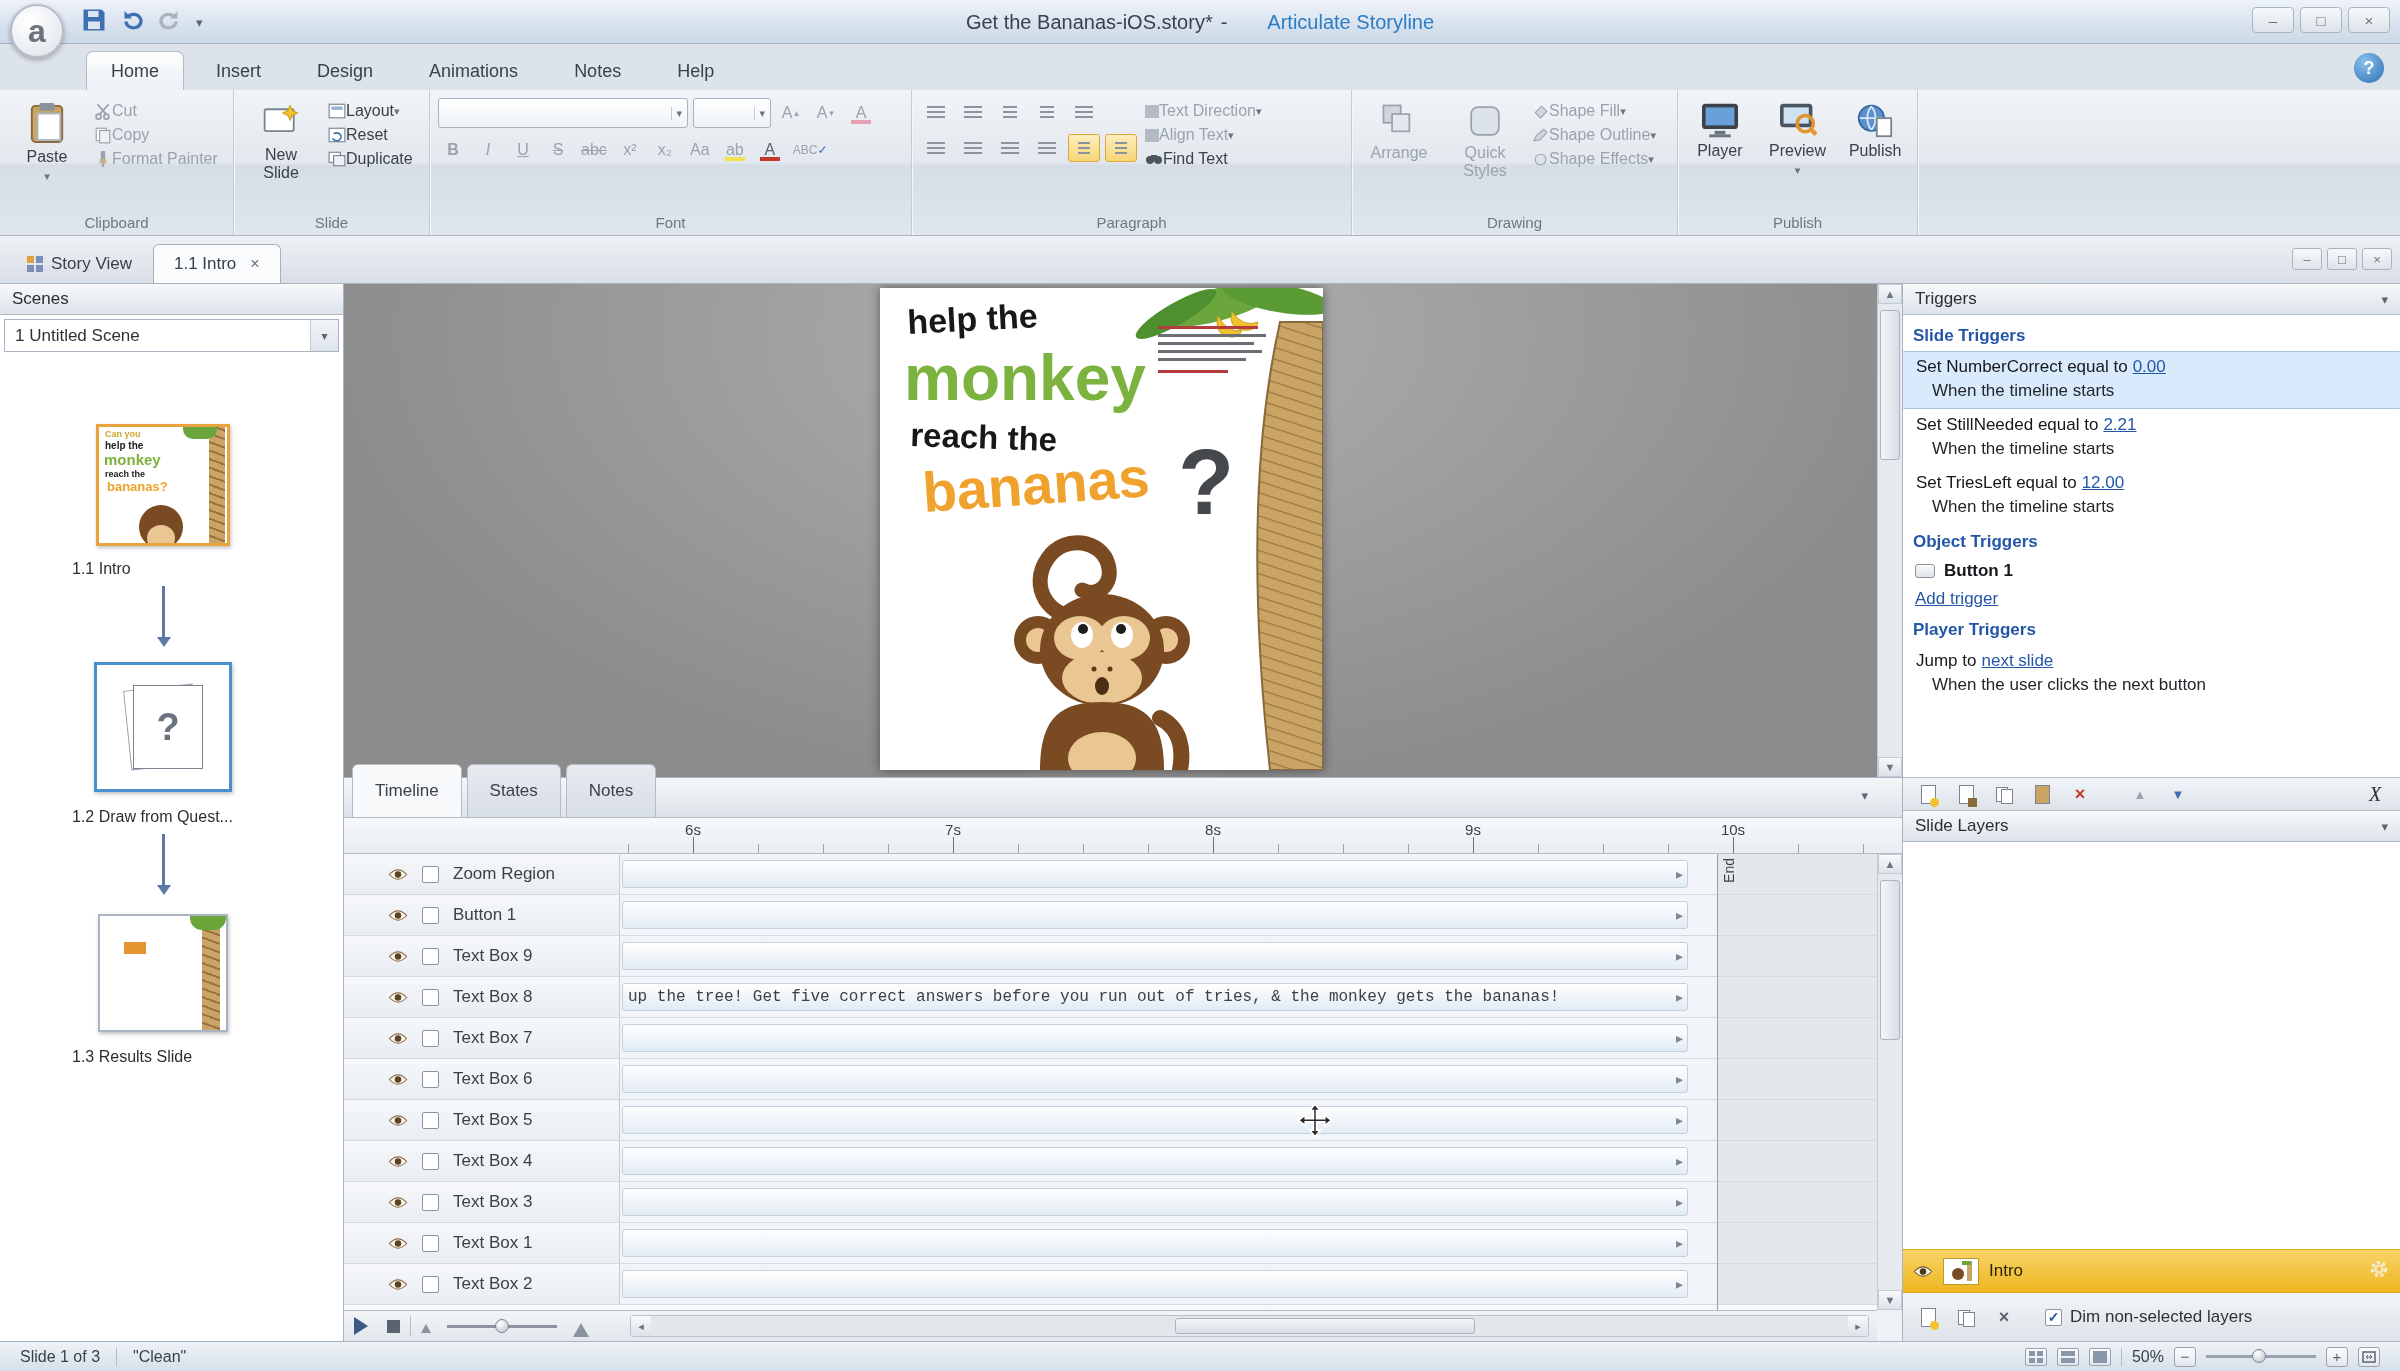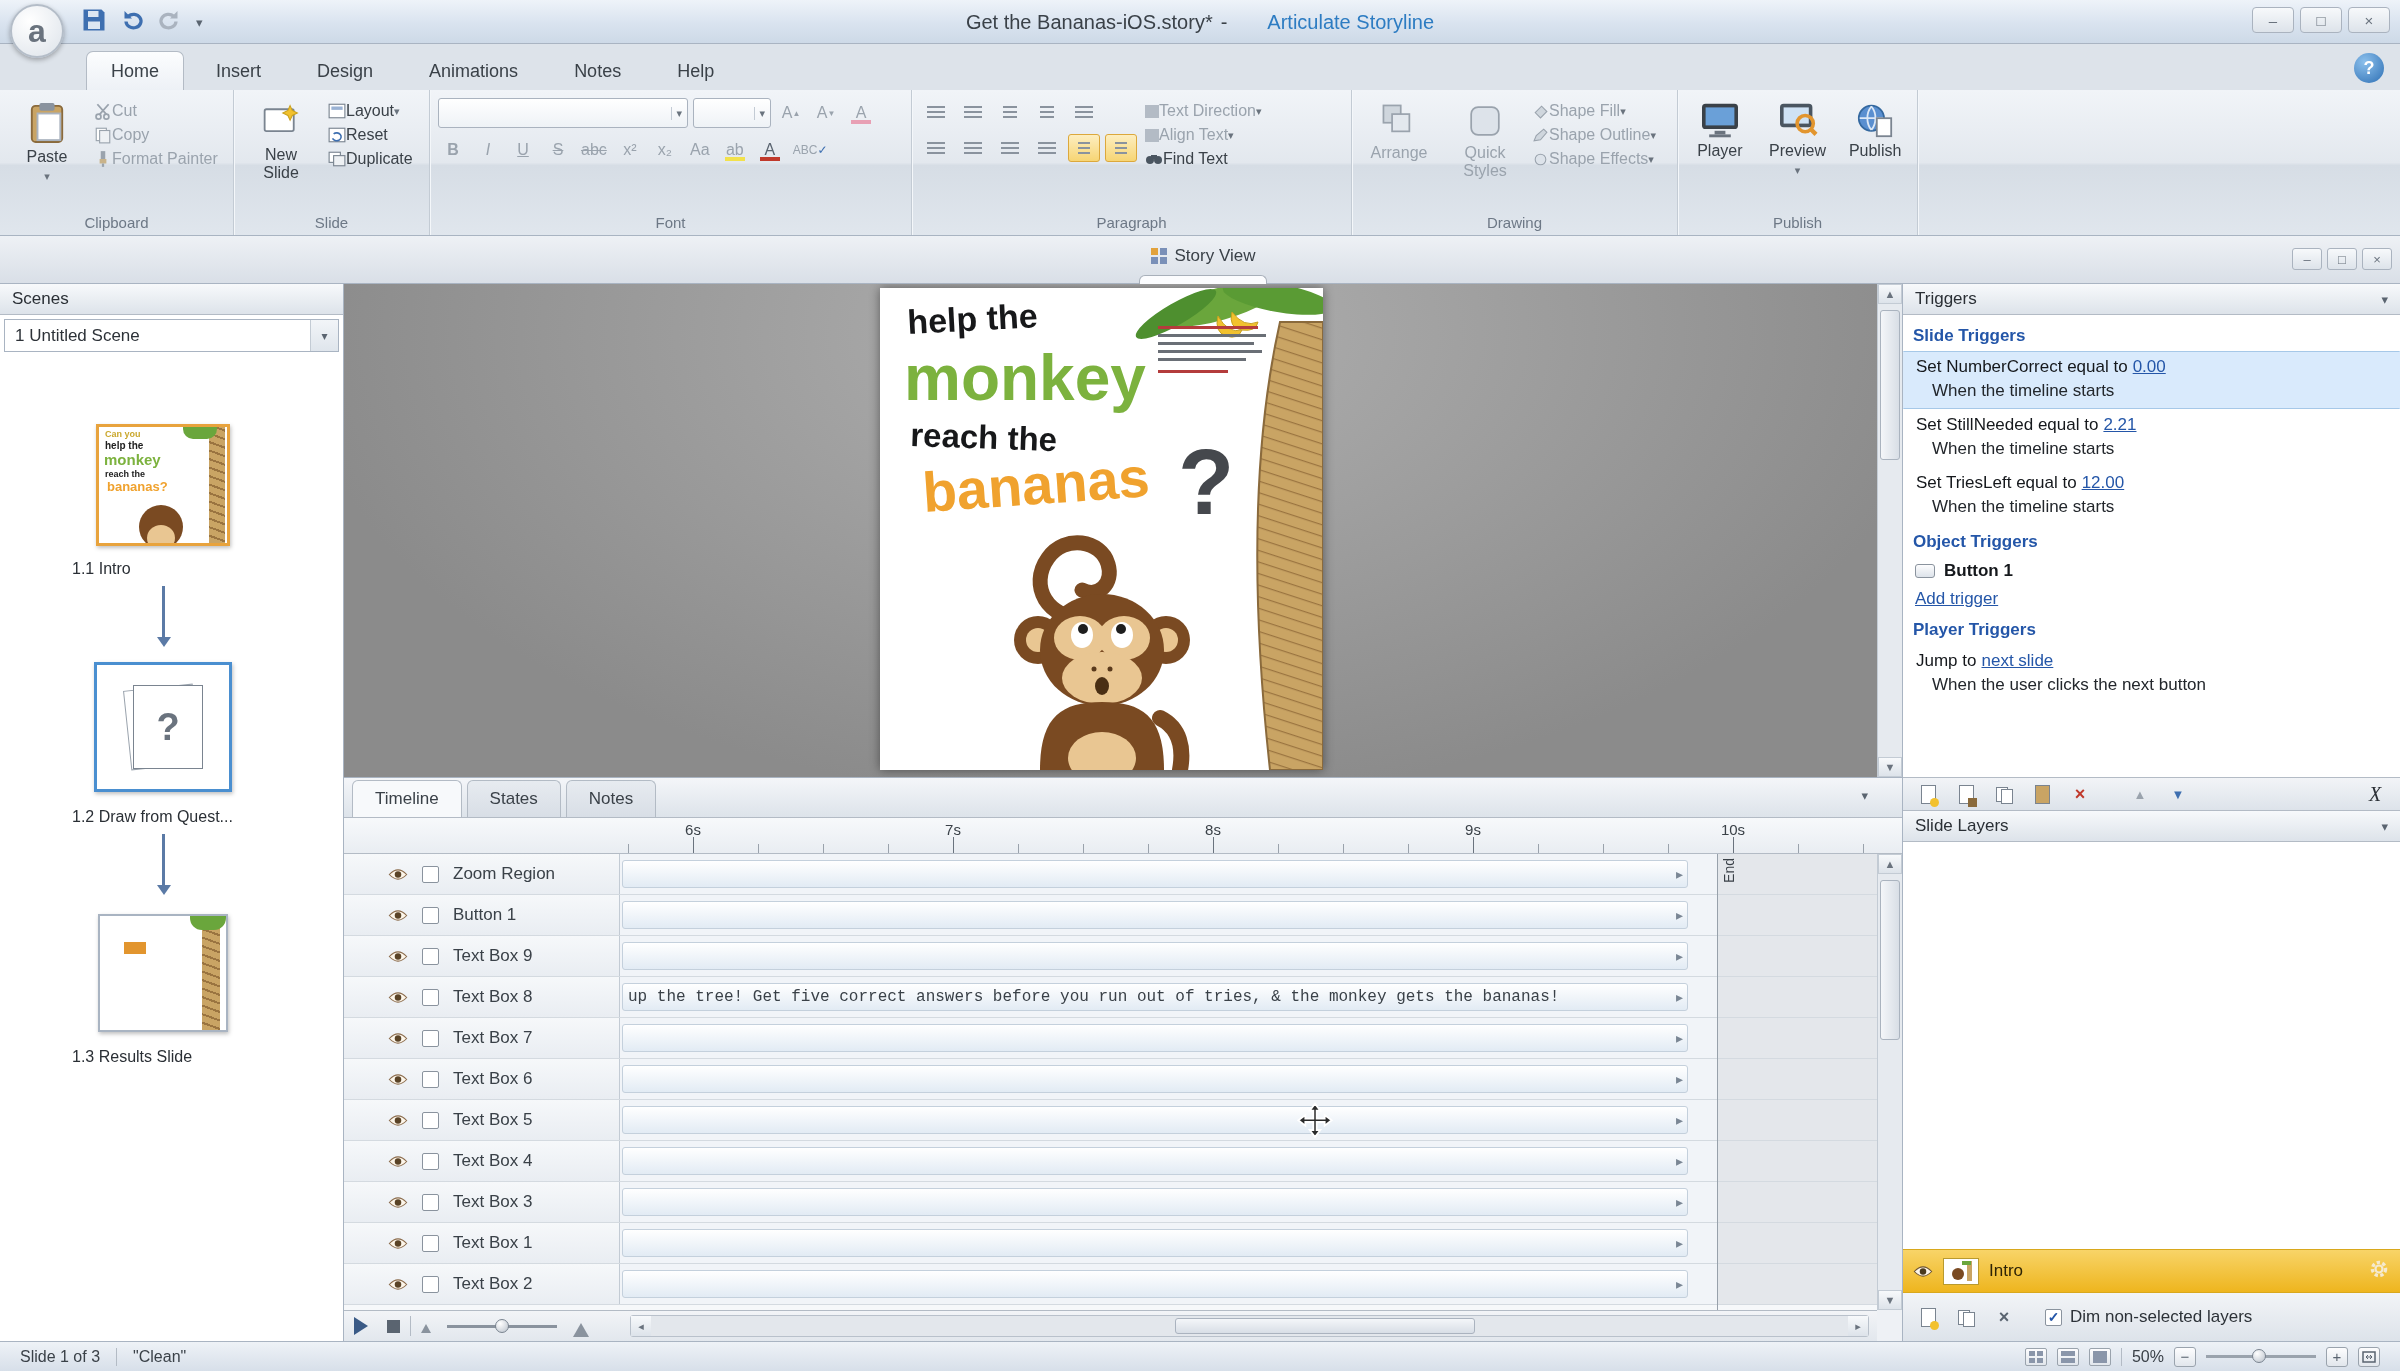--- a/index.html
+++ b/index.html
@@ -50,21 +50,21 @@
   .fbtn { min-width:30px; height:28px; display:flex; align-items:center; justify-content:center;
     color:#9aa3ad; font-size:16px; border-radius:3px; padding:0 3px; position:relative; }
   .b-bold{font-weight:bold}.b-it{font-style:italic}.b-un{text-decoration:underline}.b-st{text-decoration:line-through}
   .fbtn .colorbar { position:absolute; left:5px; right:5px; bottom:3px; height:4px; }
   .mini { width:18px; height:13px; background:repeating-linear-gradient(180deg,#8a939e 0 2px,transparent 2px 5px); }
   .pbtn { width:32px; height:28px; display:flex; align-items:center; justify-content:center; border-radius:3px; }
   .pbtn.warm { background:linear-gradient(#fdeec0,#f7d574); border:1px solid #dca83c; }
 
   
   .tabstrip { position:absolute; top:236px; left:0; right:0; height:48px;
-    background:linear-gradient(#eef1f5,#d9dfe7); border-bottom:1px solid #a9b4c2; display:flex; align-items:center; padding-left:6px;flex-direction:column; }
+    background:linear-gradient(#eef1f5,#d9dfe7); border-bottom:1px solid #a9b4c2; display:flex; align-items:flex-end; padding-left:6px; }
   .vtab { display:flex; align-items:center; gap:8px; padding:9px 20px; font-size:17px; color:#3a4148;
     border:1px solid transparent; border-bottom:none; border-radius:6px 6px 0 0; }
   .vtab.active { background:#fbfcfe; border-color:#a8b0ba; }
   .vtab .close { color:#6a737e; font-size:16px; padding-left:6px; }
   .gridicon { width:16px; height:16px; display:grid; grid-template-columns:7px 7px; grid-gap:2px; }
   .gridicon div { background:#7a90b8; } .gridicon div:first-child { background:#e2a23c; }
   .mdictl { position:absolute; right:8px; top:12px; display:flex; gap:5px; }
   .mdibtn { width:30px; height:22px; border:1px solid #aab3bf; border-radius:3px; background:linear-gradient(#f7f9fb,#dde3ea);
     color:#6a737e; font-size:13px; display:flex; align-items:center; justify-content:center; }
 
@@ -95,21 +95,21 @@
   .slide { position:absolute; left:536px; top:4px; width:443px; height:482px; background:#fff; box-shadow:0 0 10px rgba(0,0,0,.45); }
   .vscroll { position:absolute; right:0; width:25px; background:#e6eaef; border-left:1px solid #c3cbd4; }
   .vscroll .arr { position:absolute; left:0; right:0; height:20px; display:flex; align-items:center; justify-content:center;
     color:#6a737e; font-size:11px; background:linear-gradient(#f7f9fb,#dde3ea); border:1px solid #c3cbd4; }
   .vthumb { position:absolute; left:2px; right:2px; border:1px solid #aab3bf; border-radius:3px; background:linear-gradient(90deg,#f4f6f9,#d8dee6); }
 
   
   .timeline { position:absolute; left:0; top:493px; right:0; bottom:0; background:#eef1f5; border-top:1px solid #a9b4c2; }
   .tltabs { height:40px; background:linear-gradient(#f4f6f9,#dde3ea); border-bottom:1px solid #b3bbc5;
     display:flex; align-items:flex-end; padding-left:8px; gap:5px; position:relative; }
-  .tltab { padding:8px 22px; font-size:17px; border:1px solid #b3bbc5; border-bottom:none; border-radius:6px 6px 0 0;
+  .tltab { padding:16px 22px; font-size:17px; border:1px solid #b3bbc5; border-bottom:none; border-radius:6px 6px 0 0;
     background:linear-gradient(#e7ebf0,#d8dee6); color:#3a4148;text-align:right; }
   .tltab.active { background:#f7f9fb; }
   .tlcollapse { position:absolute; right:34px; top:10px; color:#5a6470; font-size:13px; }
   .tlruler { position:absolute; top:40px; left:0; right:0; height:36px; background:linear-gradient(#f7f9fb,#e9edf2); border-bottom:1px solid #b3bbc5; }
   .rulerticks { position:absolute; left:276px; right:25px; top:0; bottom:0; }
   .rulerticks .minor { position:absolute; left:0; right:0; bottom:0; height:9px;
     background:repeating-linear-gradient(90deg,#9aa2ac 0 1px,transparent 1px 65px); background-position:8px 0; }
   .rtick { position:absolute; bottom:0; width:1px; height:16px; background:#6a737e; }
   .rlab { position:absolute; top:3px; transform:translateX(-50%); font-size:15px; color:#3a4148; }
   .tlrows { position:absolute; top:76px; bottom:31px; left:0; right:25px; overflow:hidden; background:#f6f8fa; }

